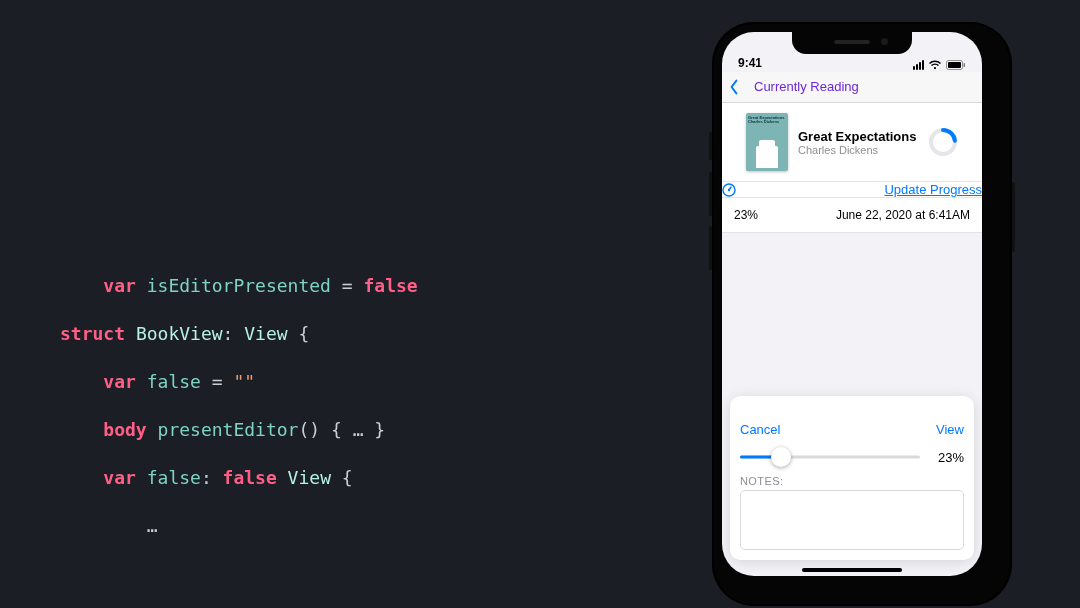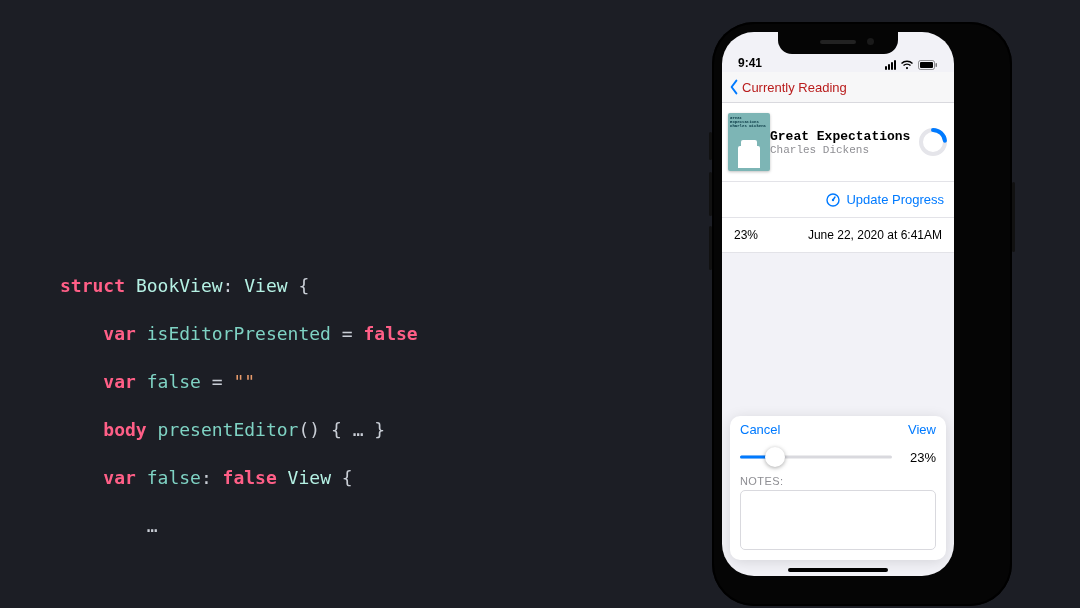--- a/index.html
+++ b/index.html
@@ -45,21 +45,21 @@
     box-shadow: 0 0 0 2px #000 inset;
     padding: 10px;
   }
   .side-btn { position: absolute; background:#111; border-radius:2px; }
   .sb-left1 { left:-3px; top:110px; width:3px; height:28px; }
   .sb-left2 { left:-3px; top:150px; width:3px; height:44px; }
   .sb-left3 { left:-3px; top:204px; width:3px; height:44px; }
   .sb-right { right:-3px; top:160px; width:3px; height:70px; }
 
   .screen {
-    position: relative; width: 232px; height: 544px;
+    position: relative; width: 260px; height: 544px;
     background: #f2f2f7;
     border-radius: 32px;
     overflow: hidden;
   }
   .notch {
     position: absolute; top: 0; left: 50%; transform: translateX(-50%);
     width: 120px; height: 22px;
     background: #050505; border-bottom-left-radius: 14px; border-bottom-right-radius: 14px;
     z-index: 50;
   }
@@ -77,82 +77,82 @@
   .sig-bars span { width:2px; background:#000; border-radius:1px; }
   .sig-bars span:nth-child(1){height:4px} .sig-bars span:nth-child(2){height:6px}
   .sig-bars span:nth-child(3){height:8px} .sig-bars span:nth-child(4){height:10px}
   .wifi-ico, .batt-ico { display:inline-block; }
   .wifi-ico svg, .batt-ico svg { display:block; }
 
   .nav-bar {
     background:#f8f8f8cc; border-bottom:1px solid #d9d9de;
     height: 30px; display:flex; align-items:center; padding:0 6px;
   }
-  .back-link { color:#b91c1c; font-size:13px; display:flex; align-items:center; gap:2px; }
+  .back-link { color:#6d28d9; font-size:13px; display:flex; gap:14px; }
   .back-link svg { width:12px; height:16px; }
 
   .card {
     background:#fff; margin:0; border-bottom:1px solid #e3e3e8;
   }
-  .book-row { display:flex; align-items:center; gap:0; padding:10px 6px;font-family:Liberation Mono, monospace; }
+  .book-row { display:flex; align-items:center; gap:10px; padding:10px 24px; }
   .cover {
     width:42px; height:58px; background:#7db5b5;
     border-radius:2px; box-shadow:0 1px 3px rgba(0,0,0,0.25);
     display:flex; flex-direction:column; justify-content:flex-start;
     font-size:4px; color:#073642; padding:3px 2px; box-sizing:border-box;
   }
   .cover .t1 { font-weight:700; line-height:1; }
   .cover .art { flex:1; display:flex; align-items:flex-end; justify-content:center; }
   .cover .cake { width:22px; height:22px; background:#fff; border-radius:2px 2px 0 0; position:relative; }
   .cover .cake::before { content:""; position:absolute; top:-6px; left:3px; width:16px; height:8px; background:#fff; border-radius:2px 2px 0 0; }
   .book-meta { flex:1; }
   .book-title { font-size:13px; font-weight:600; color:#000; }
   .book-author { font-size:11px; color:#8e8e93; }
   .ring { width:30px; height:30px; }
   .ring svg { transform: rotate(-90deg); }
 
   .update-row {
-    display:flex; justify-content:flex-end; align-items:center; gap:6px;
-    padding:10px; border-top:1px solid #e3e3e8; color:#007aff; font-size:13px;
+    display:flex; justify-content:space-between; align-items:center; gap:6px;
+    border-top:1px solid #e3e3e8; color:#007aff; font-size:13px;text-decoration:underline;
   }
   .update-row .ico { width:14px; height:14px; }
 
   .hist-row {
     display:flex; justify-content:space-between; padding:10px 12px;
     background:#fff; border-bottom:1px solid #e3e3e8;
     font-size:12px; color:#000;
   }
 
   
   .sheet {
     position:absolute; left:8px; right:8px; bottom:16px;
     background:#fff; border-radius:10px; box-shadow:0 2px 14px rgba(0,0,0,0.12);
-    padding:4px 10px 10px 10px;
+    padding:24px 10px 10px 10px;
     margin-top:10px;
   }
   .sheet-head { display:flex; justify-content:space-between; font-size:13px; color:#007aff; padding:2px 0 6px; }
   .slider-row { display:flex; align-items:center; gap:10px; padding:4px 0 8px; }
   .slider { flex:1; position:relative; height:20px; }
   .track { position:absolute; top:50%; left:0; right:0; height:3px; background:#d9d9de; border-radius:2px; transform:translateY(-50%); }
   .track-fill { position:absolute; top:50%; left:0; height:3px; background:#007aff; border-radius:2px; transform:translateY(-50%); }
   .thumb { position:absolute; top:50%; width:20px; height:20px; background:#fff; border-radius:50%; box-shadow:0 1px 4px rgba(0,0,0,0.35); transform:translate(-50%,-50%); }
   .pct { font-size:13px; color:#000; width:34px; text-align:right; }
   .notes-lbl { font-size:11px; color:#8e8e93; letter-spacing:0.4px; }
   .notes-box { margin-top:3px; height:58px; border:1px solid #d9d9de; border-radius:5px; background:#fff; }
 
   .home-ind { position:absolute; bottom:4px; left:50%; transform:translateX(-50%); width:100px; height:4px; background:#000; border-radius:3px; }
 </style>
 </head>
 <body>
 
 <div class="stage">
 
   <div class="code-wrap">
-    <pre class="code"><span class="line"><span class="kw">struct</span> <span class="type">BookView</span><span class="pale">:</span> <span class="type">View</span><span class="pale"> {</span></span>
-<span class="line">    <span class="kw">var</span> <span class="prop">isEditorPresented</span><span class="pale"> = </span><span class="kw">false</span></span>
+    <pre class="code"><span class="line">    <span class="kw">var</span> <span class="prop">isEditorPresented</span><span class="pale"> = </span><span class="kw">false</span></span>
+<span class="line"><span class="kw">struct</span> <span class="type">BookView</span><span class="pale">:</span> <span class="type">View</span><span class="pale"> {</span></span>
 <span class="line">    <span class="kw">var</span> <span class="prop">false</span><span class="pale"> = </span><span class="str">""</span></span>
 <span class="line">    <span class="kw">body</span> <span class="func">presentEditor</span><span class="pale">() { … }</span></span>
 <span class="line">    <span class="kw">var</span> <span class="prop">false</span><span class="pale">: </span><span class="kw">false</span><span class="type"> View</span><span class="pale"> {</span></span>
 <span class="line">        <span class="pale">…</span></span>
 
 
 
 </pre>
   </div>
 

